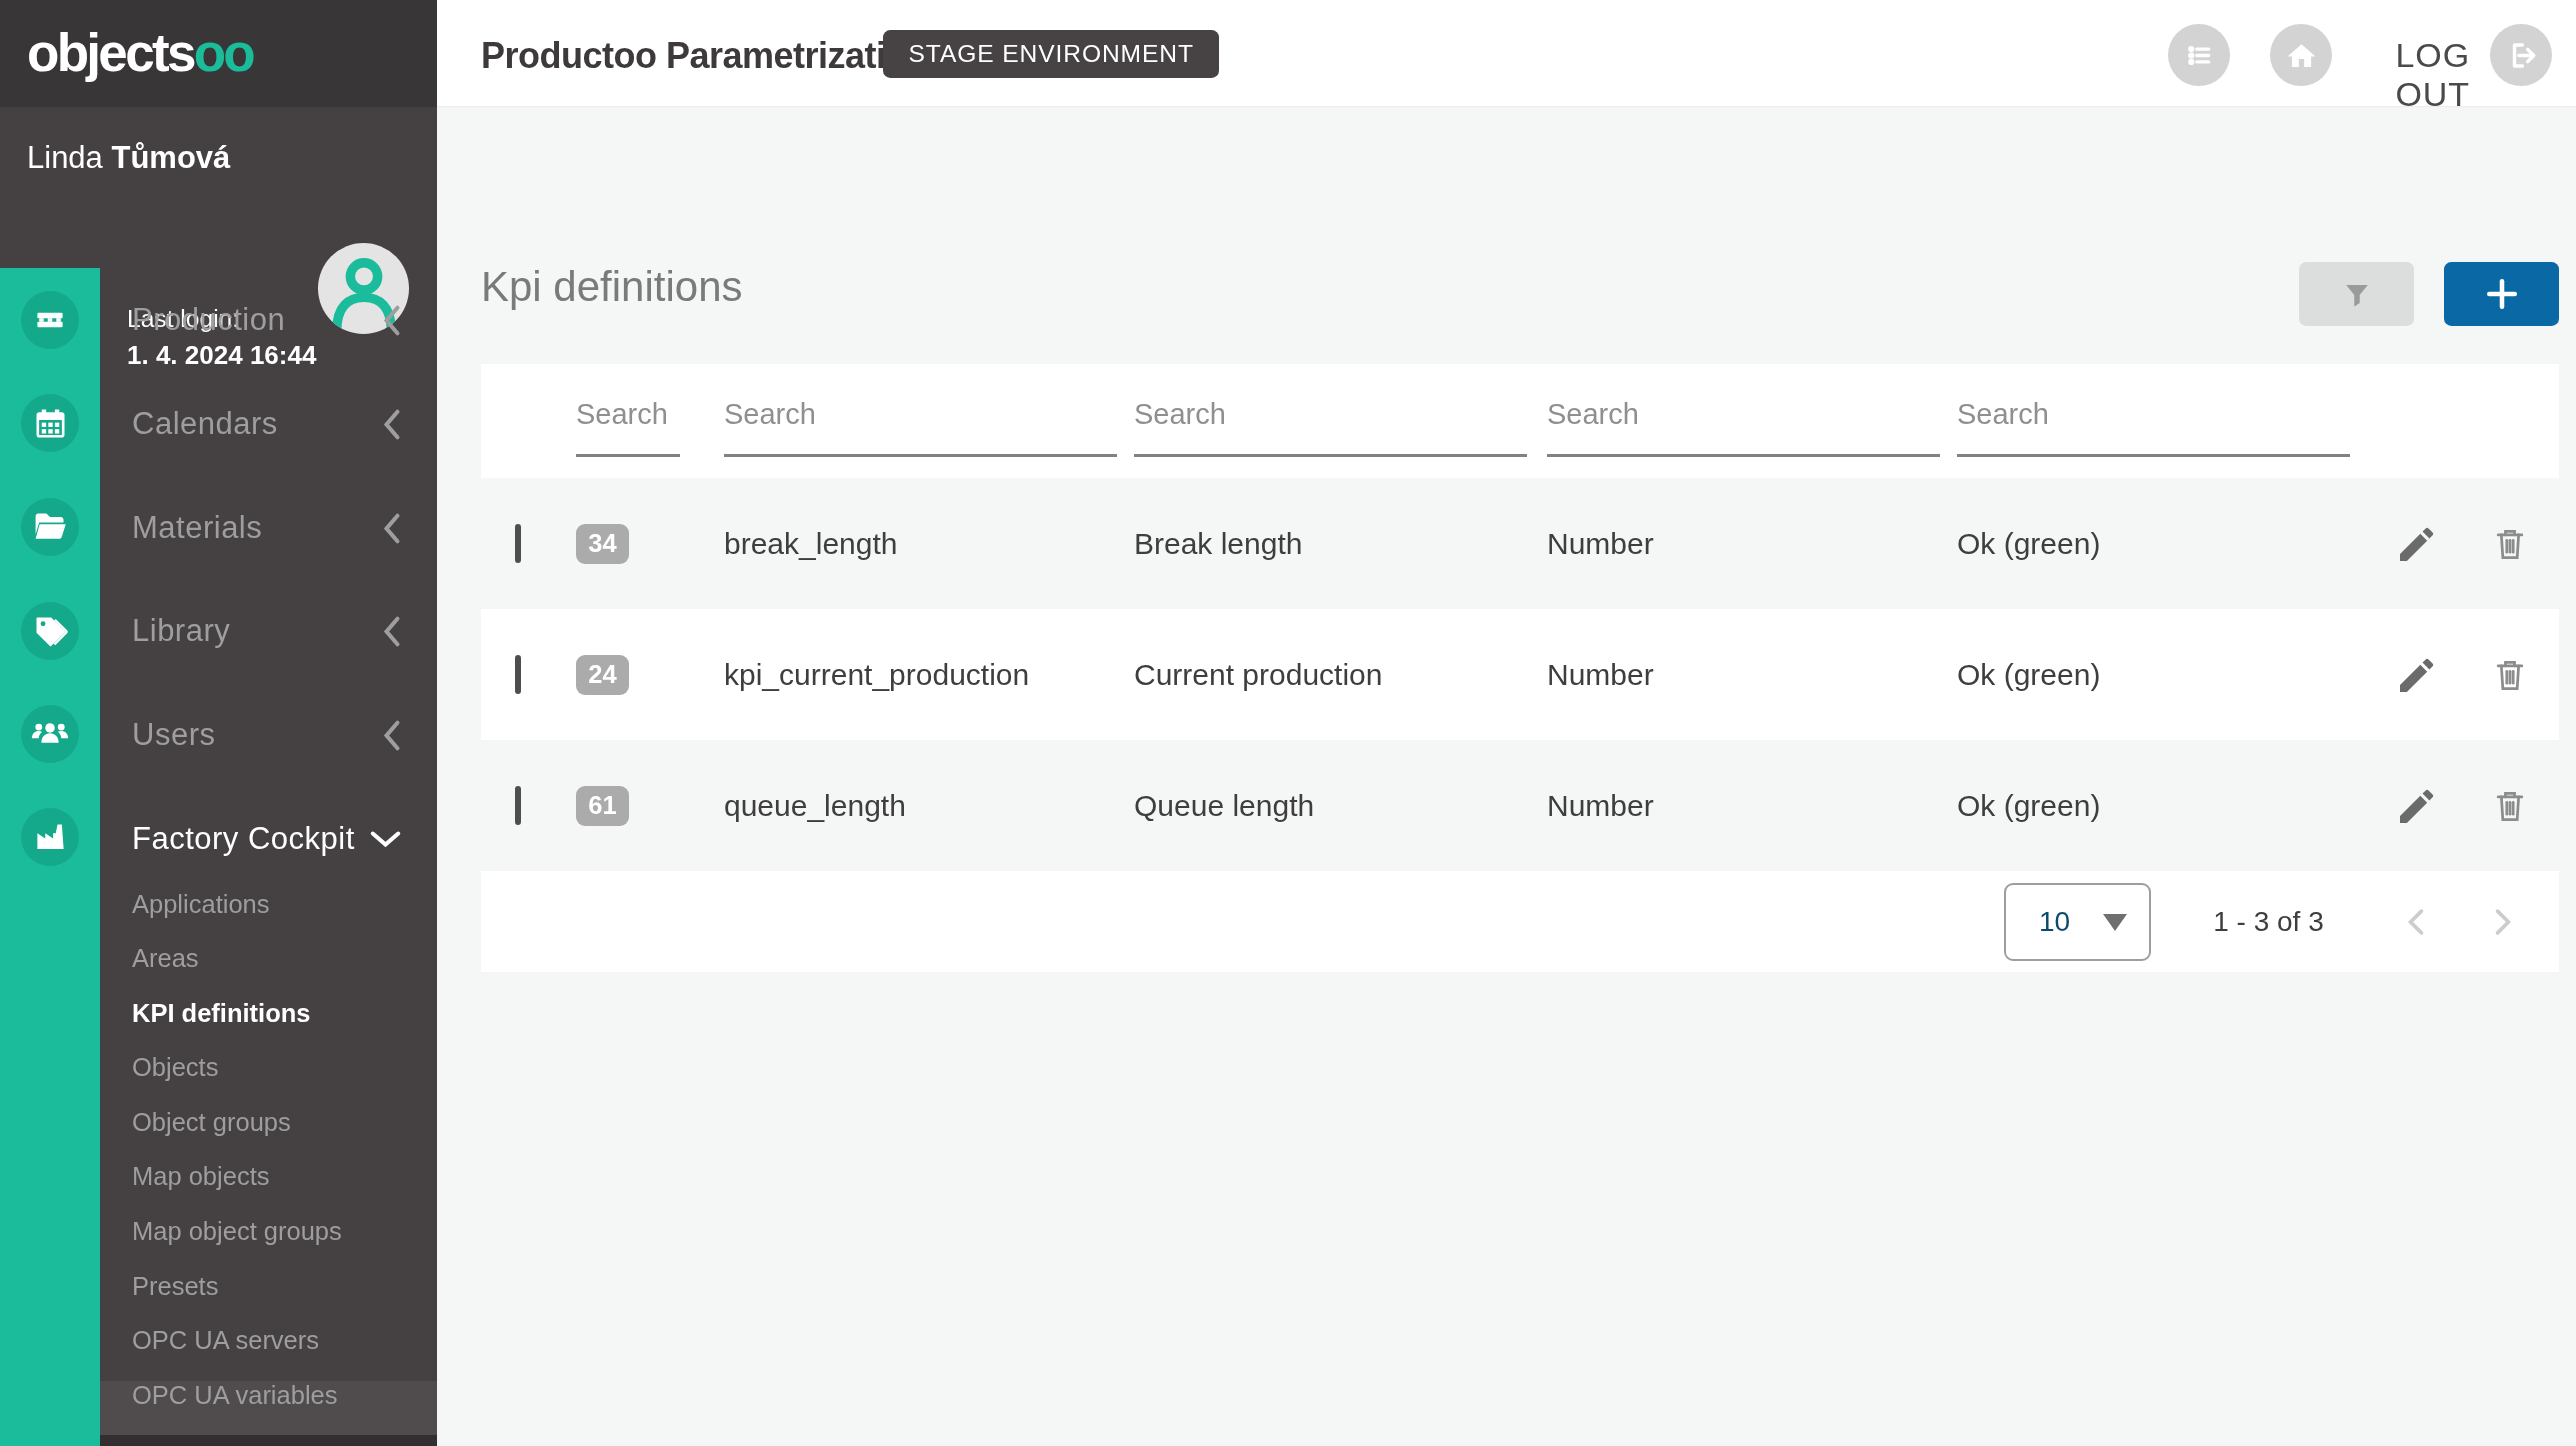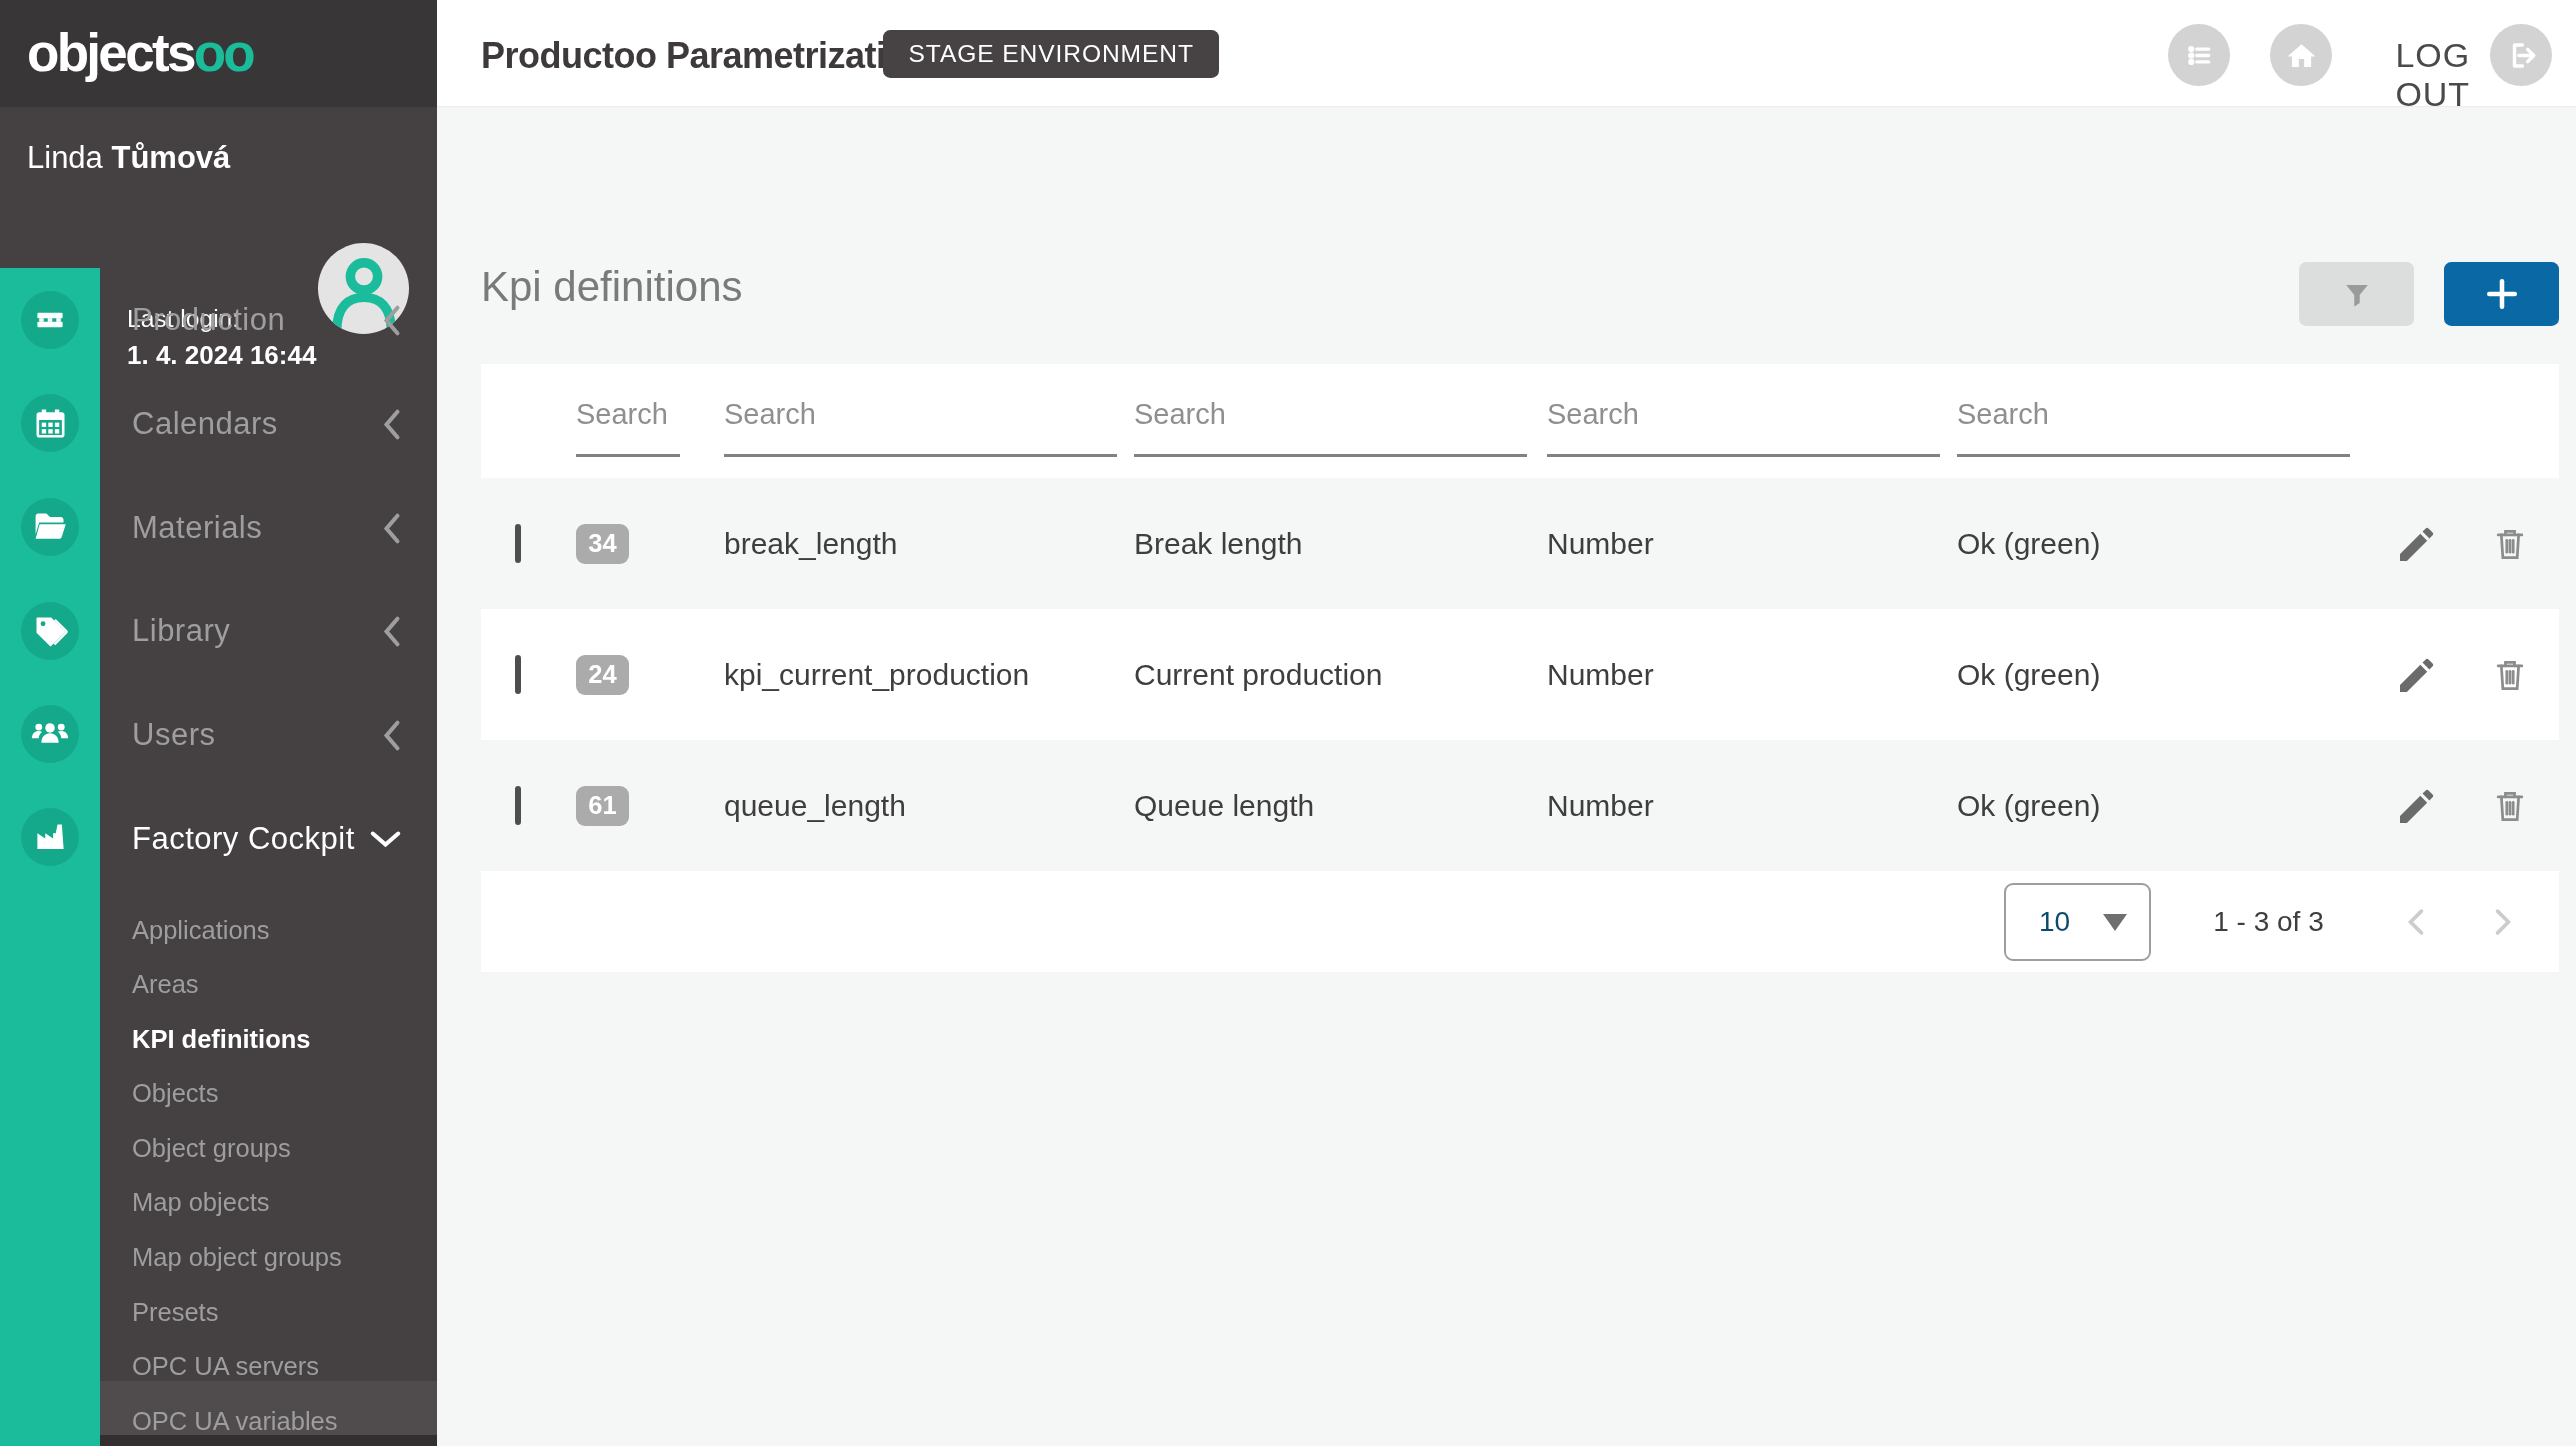--- a/index.html
+++ b/index.html
@@ -29,21 +29,21 @@
   .last-login .ll-value { font-size:26px; font-weight:bold; margin-top:7.3px; }
 
   .rail { position:absolute; left:0; top:268px; width:100px; height:1178px; background:#1bbc9c; }
   .rail-circle { position:absolute; left:21px; width:58px; height:58px; border-radius:50%; background:#14a98a; display:flex; align-items:center; justify-content:center; }
 
   .menu-item { position:absolute; left:100px; width:337px; height:104px; display:flex; align-items:center; cursor:pointer; }
   .menu-label { position:absolute; left:32px; font-size:31px; color:#9e9e9e; letter-spacing:0.5px; }
   .menu-item.active .menu-label { color:#ffffff; }
   .menu-chevron { position:absolute; right:35px; }
 
-  .submenu-item { position:absolute; left:100px; width:337px; height:55px; display:flex; align-items:flex-end; cursor:pointer; }
+  .submenu-item { position:absolute; left:100px; width:337px; height:55px; display:flex; align-items:flex-start; cursor:pointer; }
   .submenu-item span { margin-left:32px; font-size:25.5px; color:#9e9e9e; }
   .submenu-item.active span { color:#ffffff; font-weight:bold; }
   .submenu-item.hovered { background:#504c4d; }
   .sidebar-bottom-strip { position:absolute; left:100px; top:1435px; width:337px; height:11px; background:#332f30; }
 
   
   .topbar { position:absolute; left:437px; top:0; width:2139px; height:107px; background:#ffffff; border-bottom:0.9px solid #ececec; z-index:4; }
   .topbar-title { position:absolute; left:44px; top:35px; font-size:36px; font-weight:bold; color:#3e3a3b; letter-spacing:-0.5px; }
   .env-badge { position:absolute; left:446px; top:30px; height:48px; line-height:48px; padding:0 25.5px; background:#474344; color:#ffffff; font-size:24.6px; font-weight:normal; letter-spacing:0.9px; border-radius:7.3px; }
   .topbar-right { position:absolute; right:0; top:0; height:107px; }

